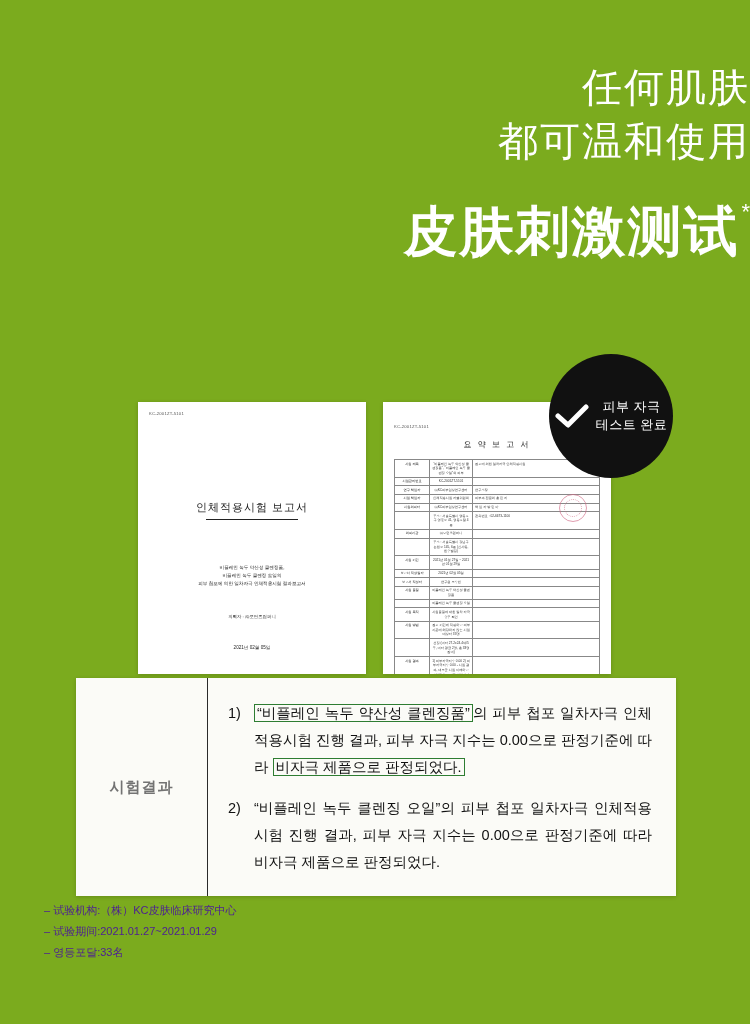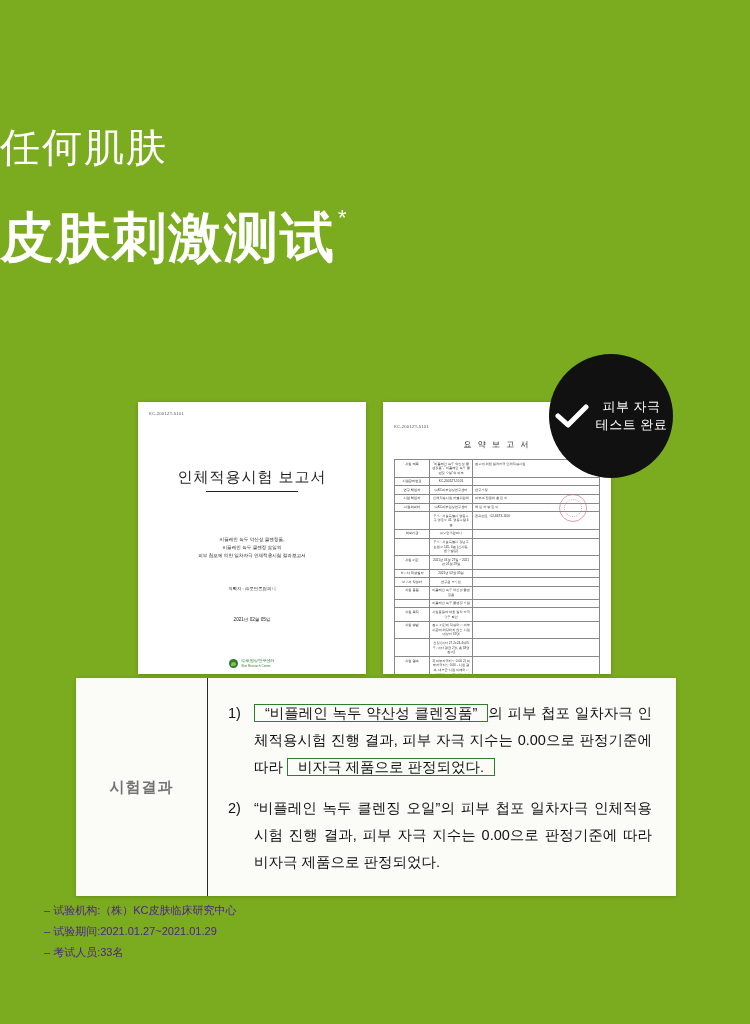--- a/index.html
+++ b/index.html
@@ -10,22 +10,22 @@
     width: 750px;
     height: 1024px;
     background: #7bab1e;
     font-family: "Liberation Sans", sans-serif;
     overflow: hidden;
     position: relative;
   }
 
   
   .headline {
-    text-align: left;
-    padding-top: 120px;
+    text-align: right;
+    padding-top: 60px;
     color: #ffffff;
   }
   .headline .line1,
   .headline .line2 {
     font-size: 40px;
     line-height: 54px;
     font-weight: normal;
     letter-spacing: 2px;
   }
   .headline .line3 {
@@ -80,23 +80,23 @@
     padding: 22px 11px;
   }
 
   .doc .doc-code {
     font-size: 4.2px;
     color: #555;
     letter-spacing: .2px;
   }
   .doc-left .doc-title {
     text-align: center;
-    font-size: 15px;
+    font-size: 11px;
     color: #1c1c1c;
-    margin-top: 52px;
+    margin-top: 84px;
     letter-spacing: 1px;
   }
   .doc-left .doc-rule {
     width: 92px;
     height: 1px;
     background: #222;
     margin: 4px auto 0;
   }
   .doc-left .doc-sub {
     text-align: center;
@@ -275,39 +275,40 @@
   .result .item + .item { margin-top: 14px; }
   .result .item .num {
     flex: 0 0 26px;
   }
   .result .item .txt {
     flex: 1;
     text-align: justify;
   }
   .boxed {
     border: 1.2px solid #2e7d32;
-    padding: 0 10px;
+    padding: 0 2px;
   }
 
   
   .notes {
     position: absolute;
     left: 44px;
     top: 900px;
     color: #4c1d95;
     font-size: 11px;
     line-height: 21px;
   }
   .notes div { white-space: nowrap; }
 </style>
 </head>
 <body>
 
 <div class="headline">
   <div class="line1">任何肌肤</div>
+  <div class="line2">都可温和使用</div>
   <div class="line3">
     <span>皮肤刺激测试</span><span class="star">*</span>
   </div>
 </div>
 
 <div class="docs-area">
 
   <div class="doc doc-left">
     <div class="doc-code">KC-2001ZT-5101</div>
     <div class="doc-title">인체적용시험 보고서</div>
@@ -449,14 +450,14 @@
           <span class="txt"><span>“비플레인  녹두  클렌징  오일”의  피부  첩포  일차자극  인체적용시험 진행  결과,  피부  자극  지수는  0.00으로  판정기준에  따라  비자극 제품으로 판정되었다.</span></span>
         </div>
       </div>
   </div>
 
 </div>
 
 <div class="notes">
   <div>– 试验机构:（株）KC皮肤临床研究中心</div>
   <div>– 试验期间:2021.01.27~2021.01.29</div>
-  <div>– 考试人员:33名</div>
+  <div>– 영등포달:33名</div>
 </div>
 
 </body></html>

